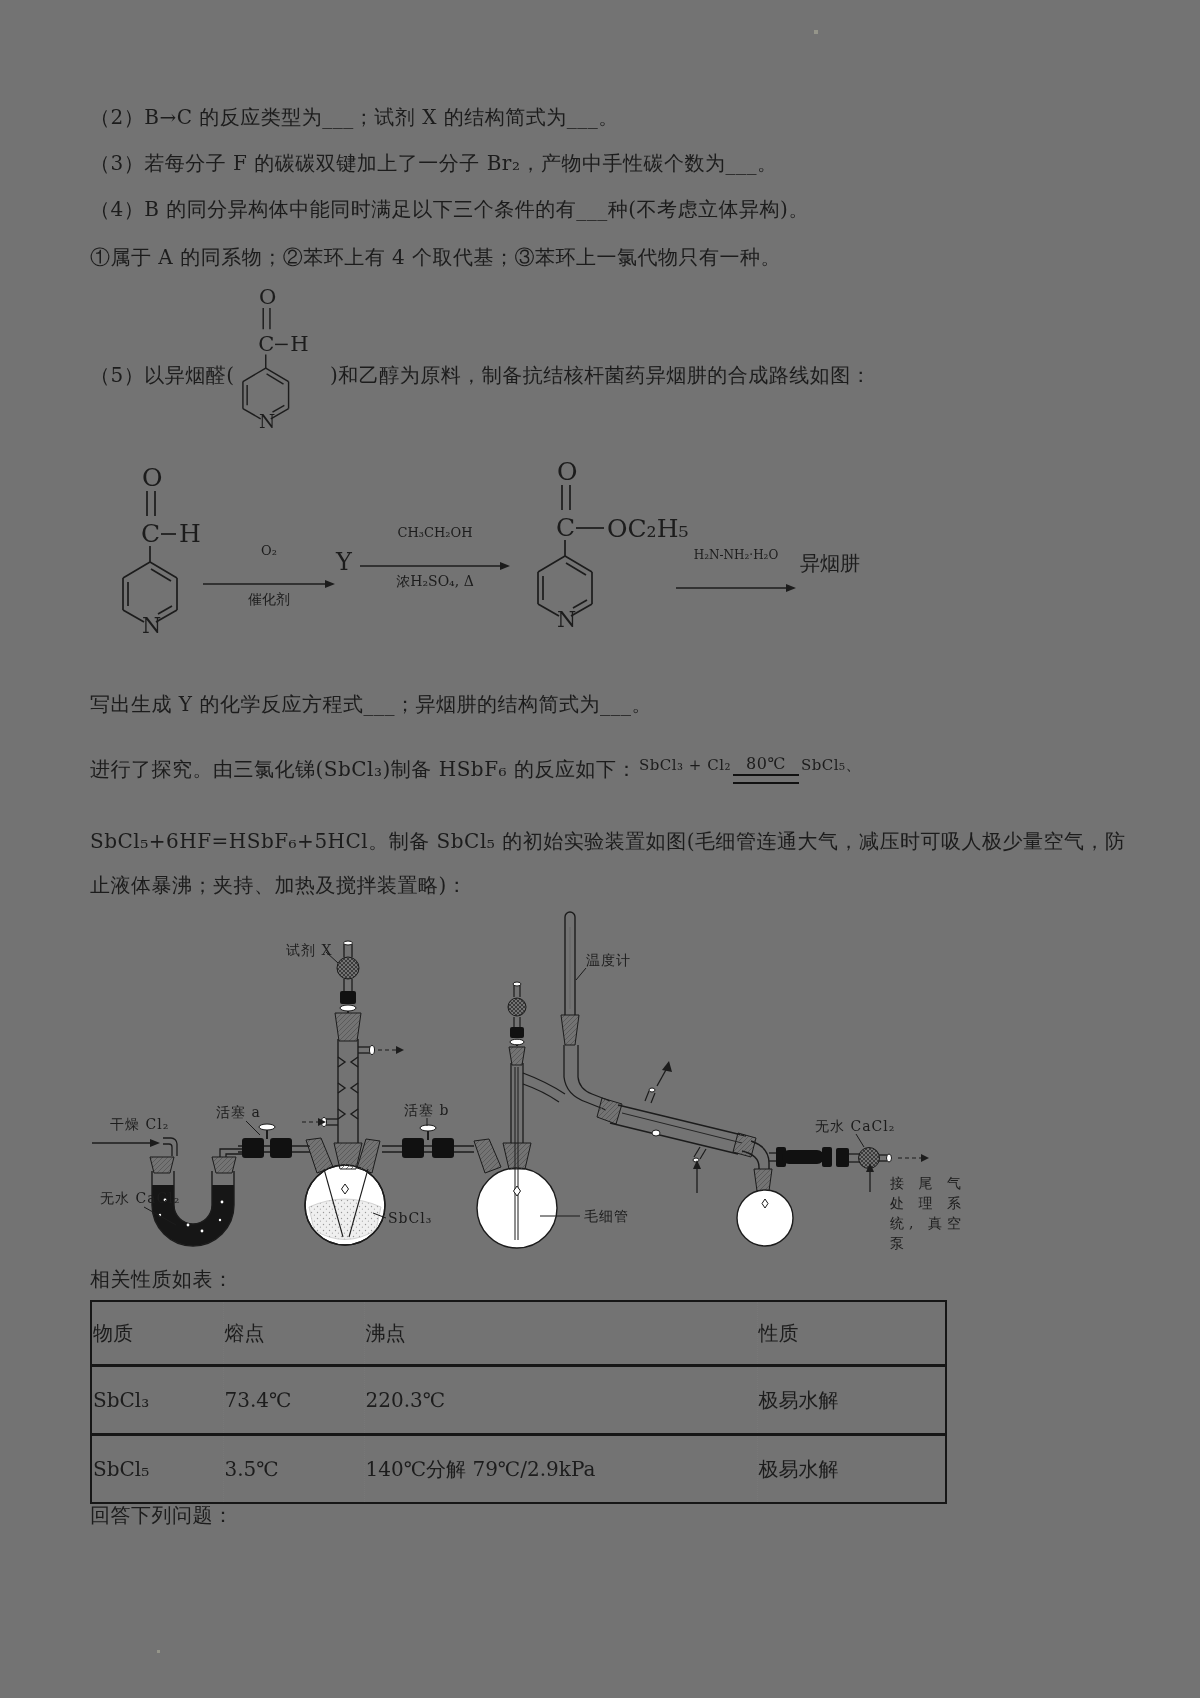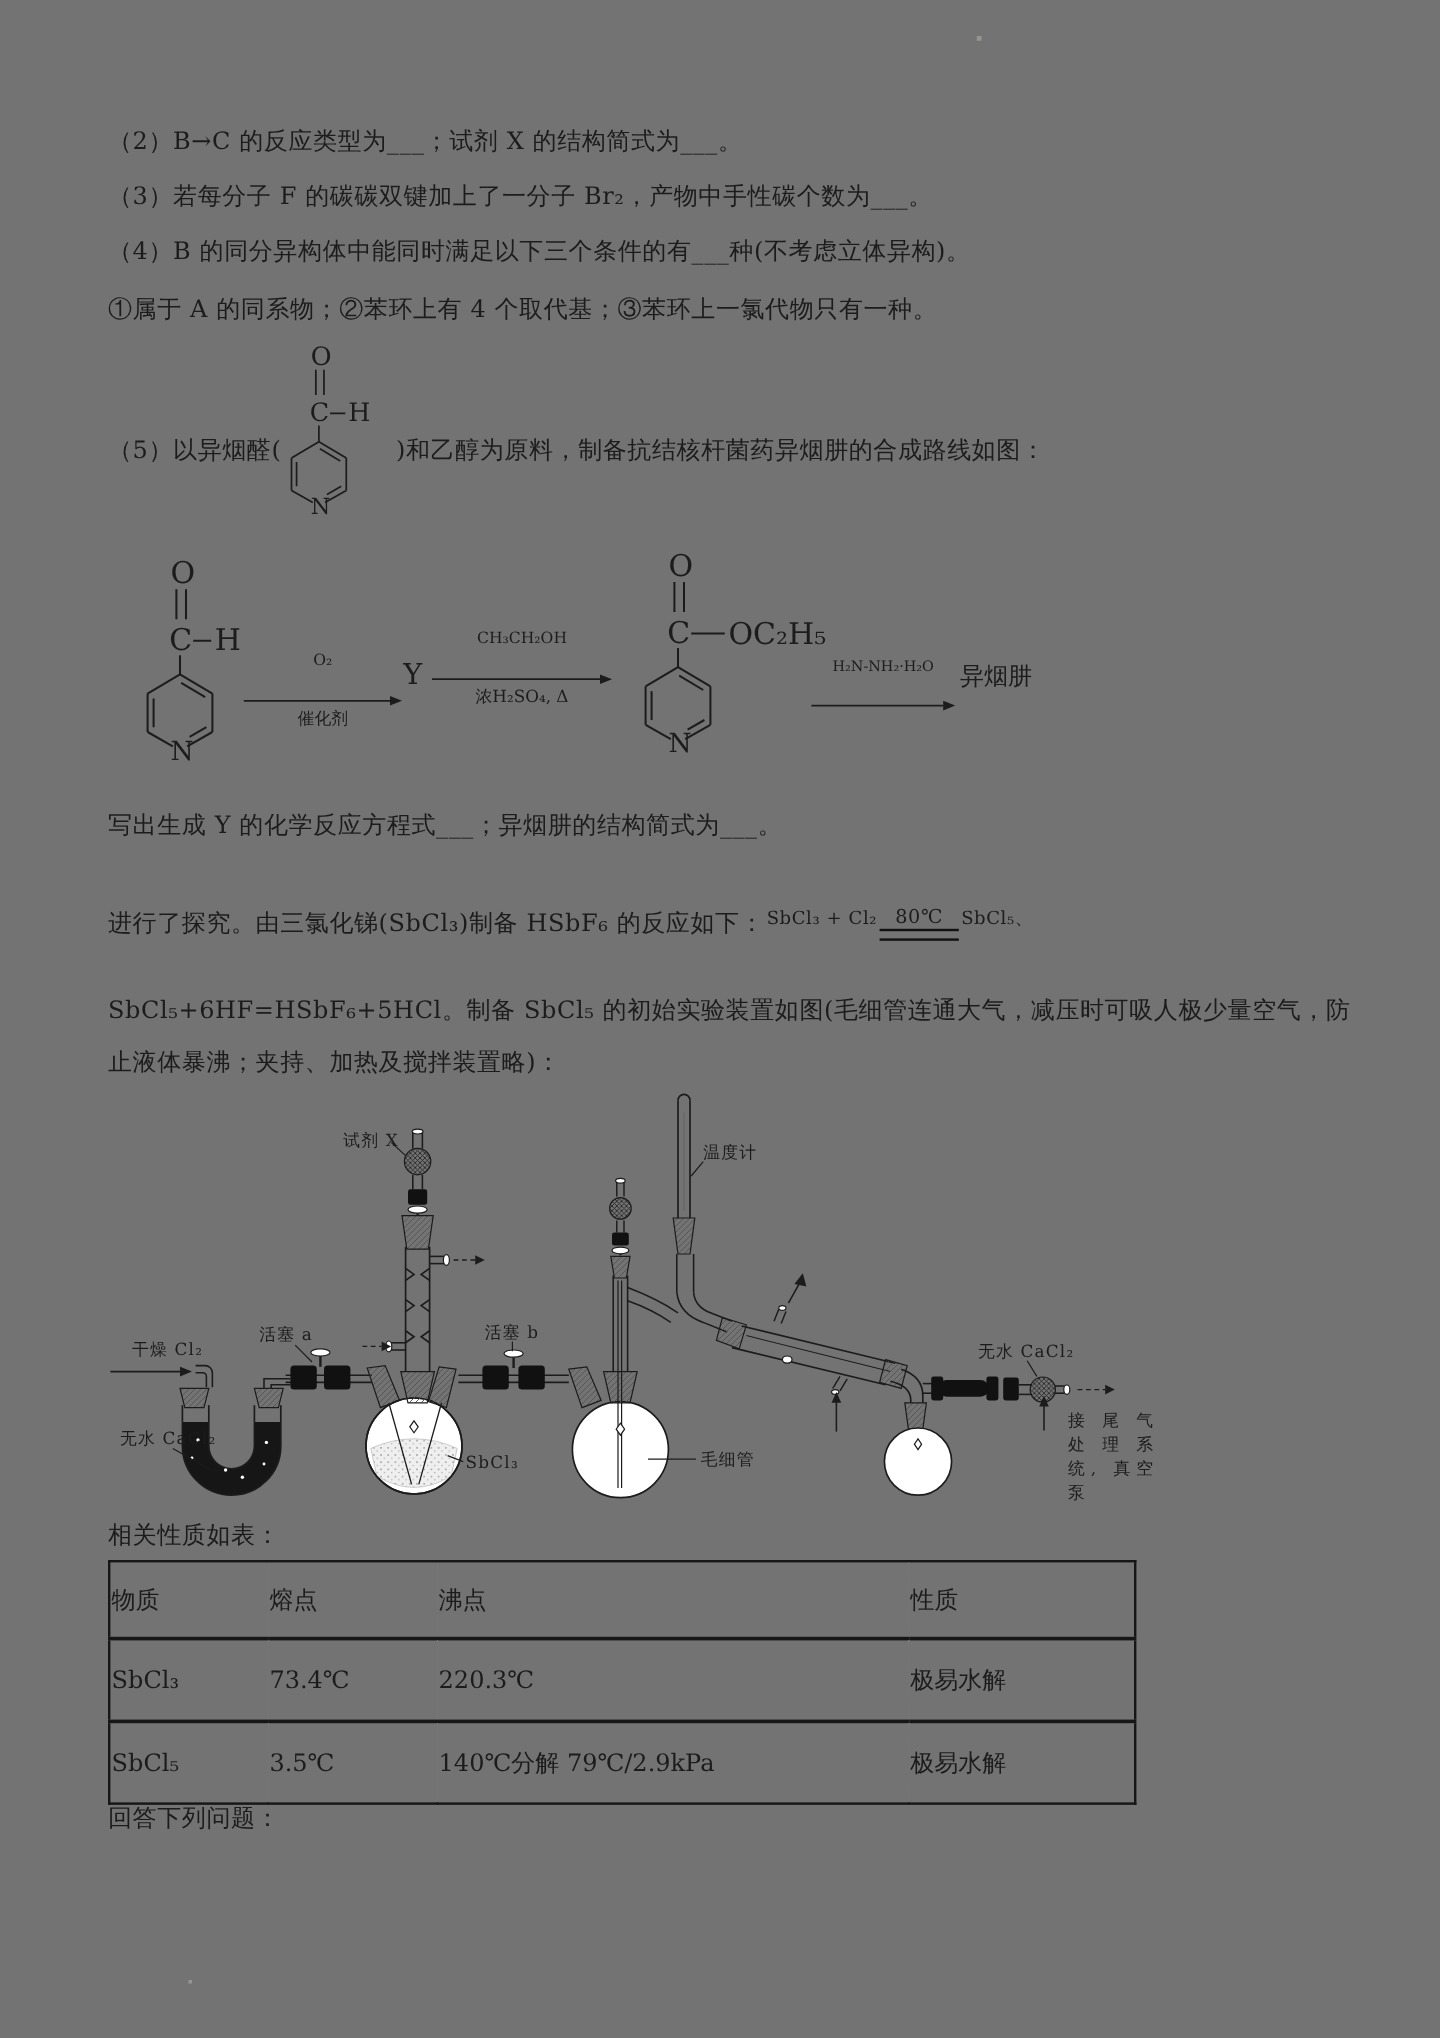--- a/index.html
+++ b/index.html
@@ -133,21 +133,21 @@
   <div class="arrowblk" style="left:676px;top:549px;width:120px">
     <div class="atop" style="font-size:12px">H₂N-NH₂·H₂O</div>
     <svg width="120" height="12">
       <line x1="0" y1="6" x2="110" y2="6" stroke="#1c1c1c" stroke-width="1.4"></line>
       <polygon points="110,2 120,6 110,10" fill="#1c1c1c"></polygon>
     </svg>
   </div>
 
   <div class="prodtxt" style="left:800px;top:550px">异烟肼</div>
 
-  <div class="line" style="top:674px">写出生成 Y 的化学反应方程式___；异烟肼的结构简式为___。</div>
+  <div class="line" style="top:691px">写出生成 Y 的化学反应方程式___；异烟肼的结构简式为___。</div>
 
 
   <div class="line eqrow" style="top:756px;height:48px">
     <span>进行了探究。由三氯化锑(SbCl₃)制备 HSbF₆ 的反应如下：</span>
     <span class="chem">SbCl₃ + Cl₂</span>
     <span class="eqstack">
       <span class="cond">80℃</span>
       <span class="dline"></span>
     </span>
     <span class="chem">SbCl₅、</span>

